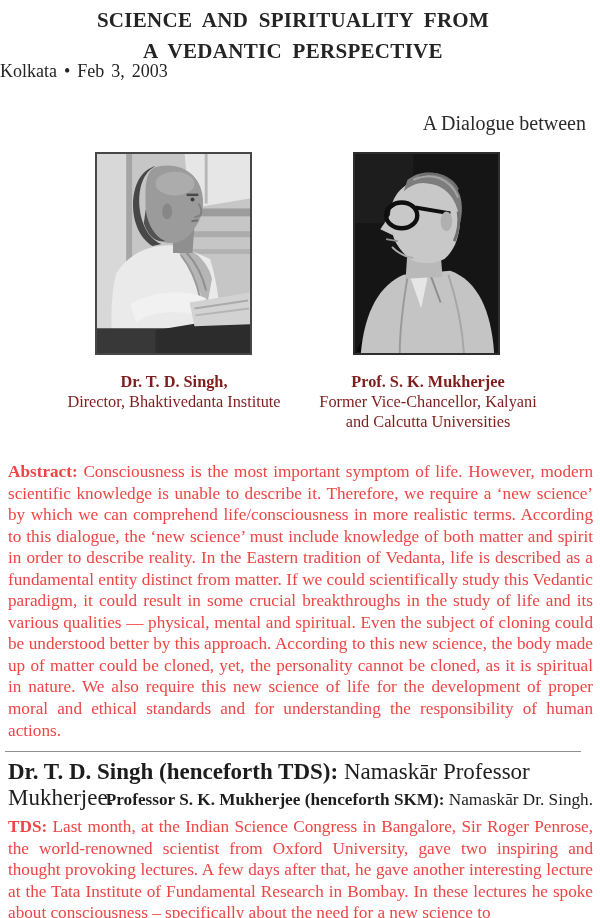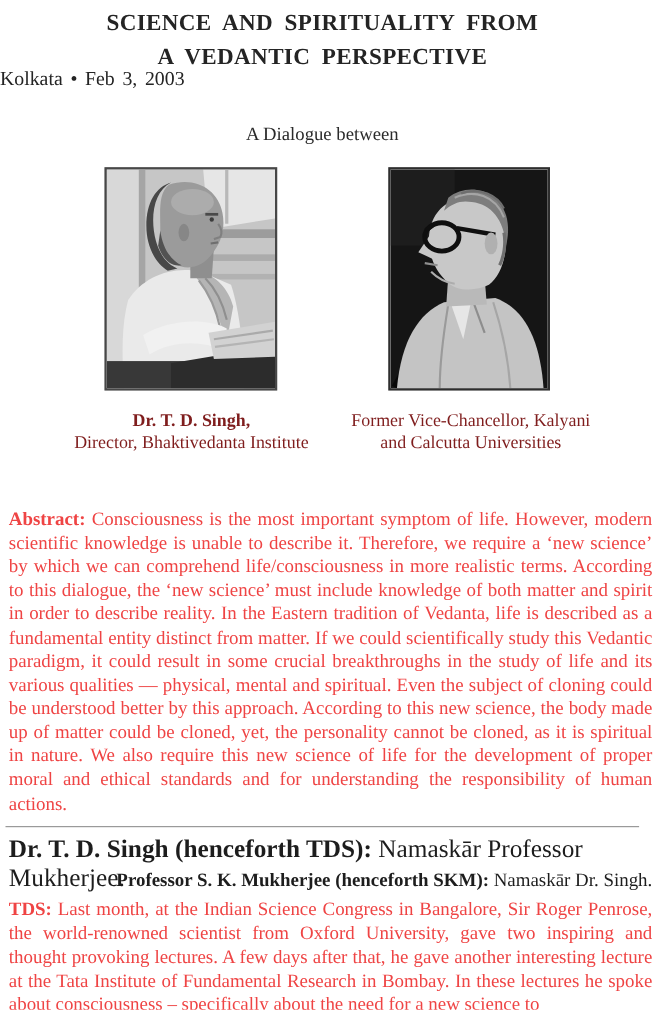--- a/index.html
+++ b/index.html
@@ -18,22 +18,22 @@
     font-weight: bold; font-size: 21px; color: #242424;
     letter-spacing: 0.3px; word-spacing: 5px; white-space: nowrap;
   }
   #title1 { top: 8px; }
   #title2 { top: 39px; }
   #subtitle {
     top: 61px; left: 0; width: 586px; text-align: left;
     font-size: 18px; word-spacing: 2.5px; color: #242424;
   }
   #dialogue-heading {
-    top: 112px; left: 0; width: 586px; text-align: center;
-    font-size: 17px; color: #2a2a2a;
+    top: 112px; left: 0; width: 586px; text-align: right;
+    font-size: 20px; color: #2a2a2a;
   }
 
   .photo-frame { overflow: hidden; background: #c6c6c6; }
   #photo-left  { left: 95px;  top: 152px; width: 157px; height: 203px; border: 2px solid #474747; }
   #photo-right { left: 353px; top: 152px; width: 147px; height: 203px; border: 2px solid #2e2e2e; }
   .photo-frame svg { display: block; width: 100%; height: 100%; }
 
   .caption {
     top: 372px; text-align: center;
     font-size: 16.3px; line-height: 19.8px; color: #7f1d1d;
@@ -134,20 +134,21 @@
     <path d="M33,56 L40,51" stroke="#0f0f0f" stroke-width="4" fill="none"></path>
     <ellipse cx="94" cy="68" rx="6" ry="10" fill="#b0b0b0"></ellipse>
   </svg>
 </div>
 
 <div id="caption-left" class="abs caption">
   <div class="cap-name">Dr. T. D. Singh,</div>
   <div>Director, Bhaktivedanta Institute</div>
 </div>
 <div id="caption-right" class="abs caption">
+  <div class="cap-name">Prof. S. K. Mukherjee</div>
   <div>Former Vice-Chancellor, Kalyani</div>
   <div>and Calcutta Universities</div>
 </div>
 
 <p id="abstract" class="abs bodytext"><b>Abstract:</b> <span>Consciousness is the most important symptom of life. However, modern scientific knowledge is unable to describe it. Therefore, we require a ‘new science’ by which we can comprehend life/consciousness in more realistic terms. According to this dialogue, the ‘new science’ must include knowledge of both matter and spirit in order to describe reality. In the Eastern tradition of Vedanta, life is described as a fundamental entity distinct from matter. If we could scientifically study this Vedantic paradigm, it could result in some crucial breakthroughs in the study of life and its various qualities — physical, mental and spiritual. Even the subject of cloning could be understood better by this approach. According to this new science, the body made up of matter could be cloned, yet, the personality cannot be cloned, as it is spiritual in nature. We also require this new science of life for the development of proper moral and ethical standards and for understanding the responsibility of human actions.</span></p>
 
 <div id="divider" class="abs"></div>
 
 <p id="dialogue-line-1" class="abs"><span class="speaker">Dr. T. D. Singh (henceforth TDS):</span> <span>Namaskār Professor Mukherjee.</span></p>
 

